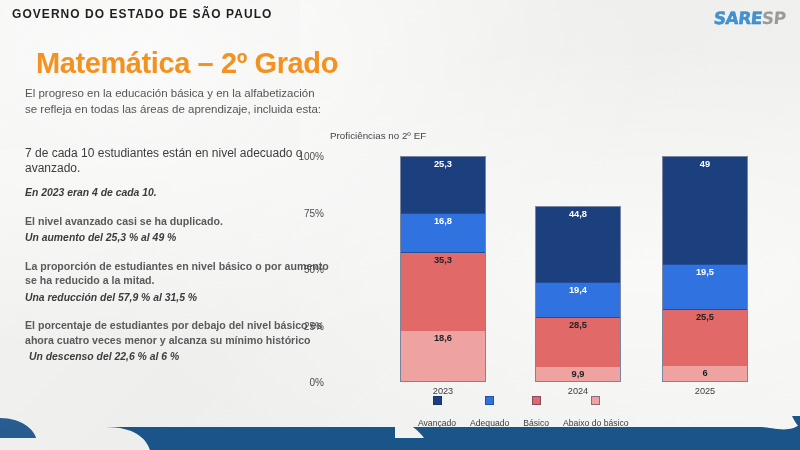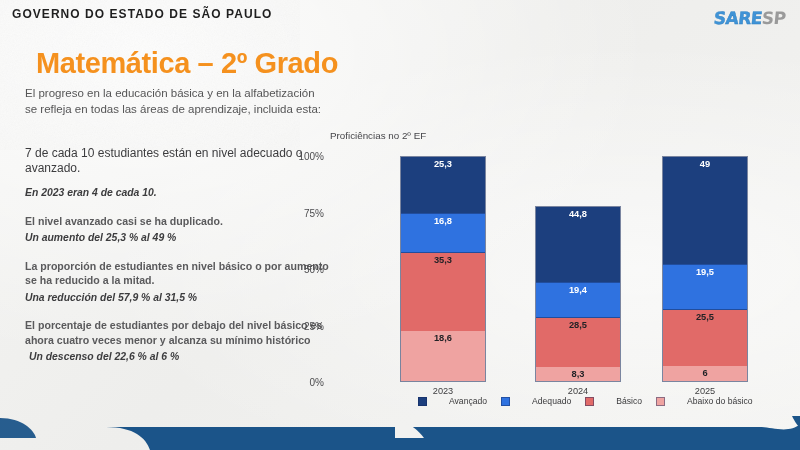--- a/index.html
+++ b/index.html
@@ -137,21 +137,21 @@
     top: 100%; margin-top: 5px;
     width: 100%; text-align: center;
     font-size: 9.2px; color: #3d3d3f;
   }
 
   
   #legend {
     position: absolute; left: 418px; top: 396px;
     display: flex; align-items: center; gap: 14px;
   }
-  .lg { display: flex; align-items: center; gap: 22px; }
+  .lg { display: flex; align-items: center; gap: 13px; flex-direction: column; }
   .lg .sw {
     width: 9px; height: 9px;
     border: 1px solid rgba(20,40,90,.45);
     box-sizing: border-box;
   }
   .lg .lt { font-size: 8.6px; color: #3a3a3c; white-space: nowrap; }
 
   
   #banner { position: absolute; left: 0; bottom: 0; width: 800px; height: 46px; }
 </style>
@@ -225,21 +225,21 @@
         <div class="seg s0" style="flex: 44.8 0 0px;">
           <span>44,8</span>
         </div>
         <div class="seg s1" style="flex: 19.4 0 0px;">
           <span>19,4</span>
         </div>
         <div class="seg s2" style="flex: 28.5 0 0px;">
           <span>28,5</span>
         </div>
         <div class="seg s3" style="flex: 7.3 0 0px;">
-          <span>8,3</span>
+          <span>9,9</span>
         </div>
         <div class="xlabel">2024</div>
       </div>
       <div class="bar" style="left: 332px; width: 86px; height: 226px;">
         <div class="seg s0" style="flex: 49 0 0px;">
           <span>49</span>
         </div>
         <div class="seg s1" style="flex: 19.5 0 0px;">
           <span>19,5</span>
         </div>

